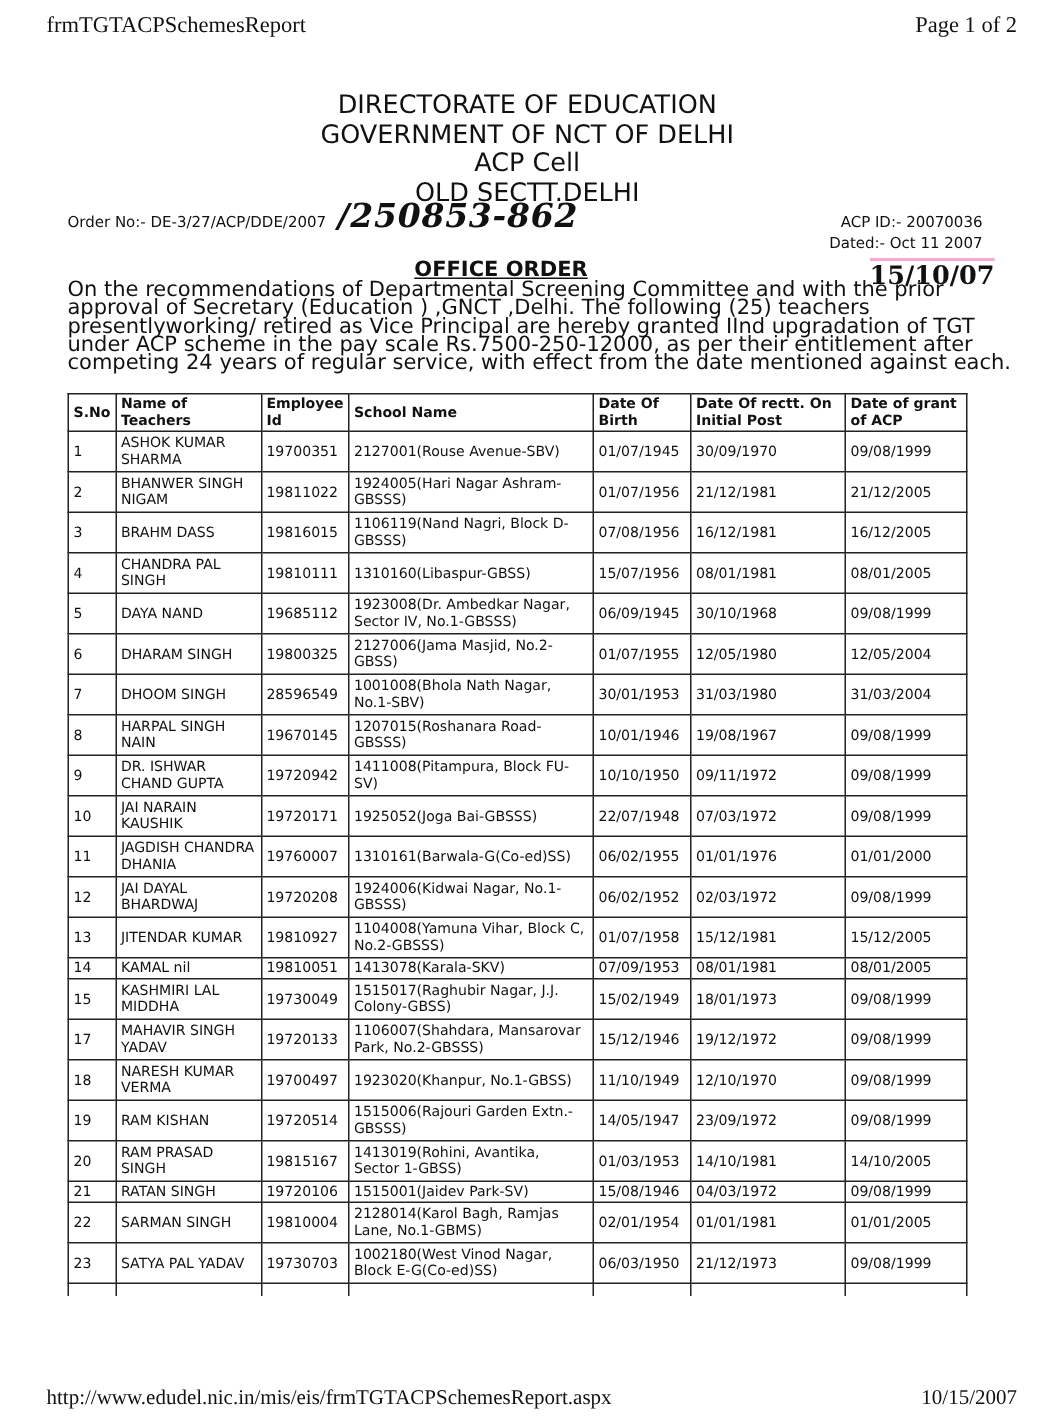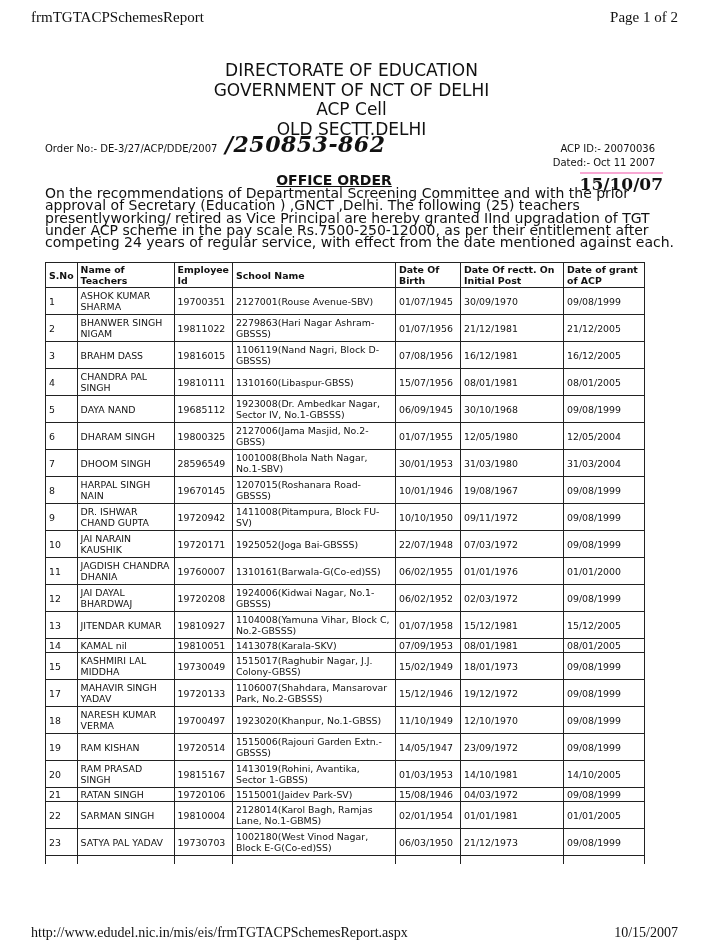--- a/index.html
+++ b/index.html
@@ -73,21 +73,21 @@
         <td>19700351</td>
         <td>2127001(Rouse Avenue-SBV)</td>
         <td>01/07/1945</td>
         <td>30/09/1970</td>
         <td>09/08/1999</td>
       </tr>
       <tr class="h2">
         <td>2</td>
         <td>BHANWER SINGH NIGAM</td>
         <td>19811022</td>
-        <td>2279863(Hari Nagar Ashram-GBSSS)</td>
+        <td>1924005(Hari Nagar Ashram-GBSSS)</td>
         <td>01/07/1956</td>
         <td>21/12/1981</td>
         <td>21/12/2005</td>
       </tr>
       <tr class="h2">
         <td>3</td>
         <td>BRAHM DASS</td>
         <td>19816015</td>
         <td>1106119(Nand Nagri, Block D-GBSSS)</td>
         <td>07/08/1956</td>

